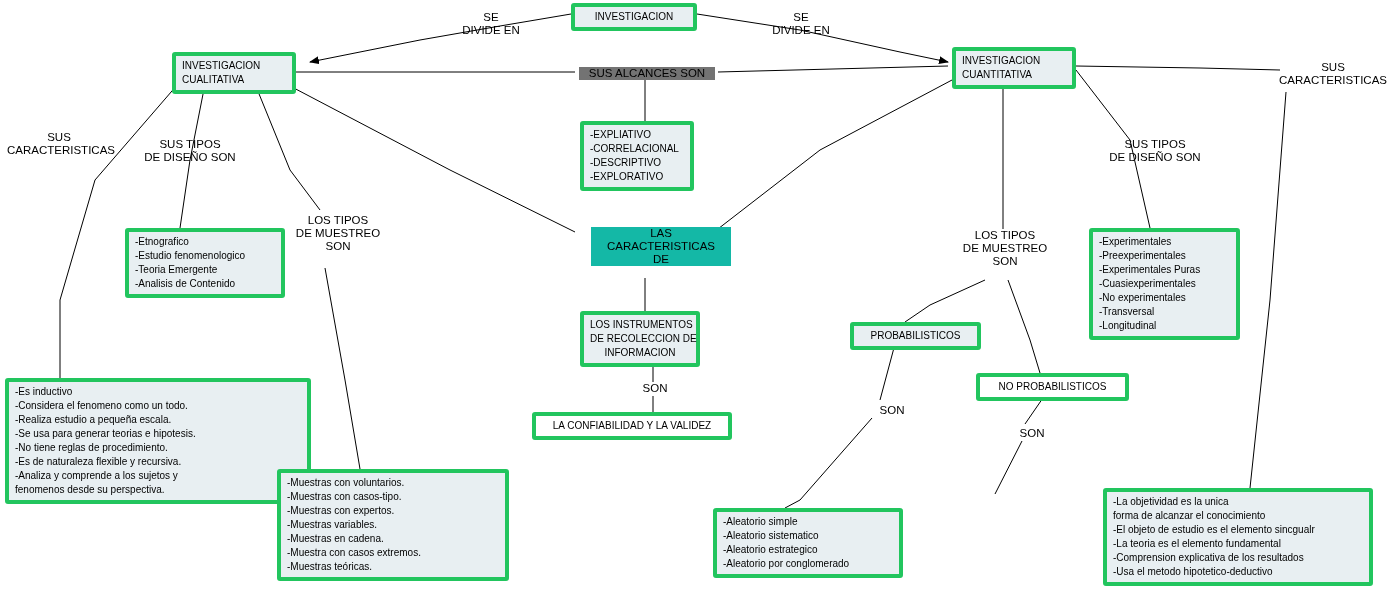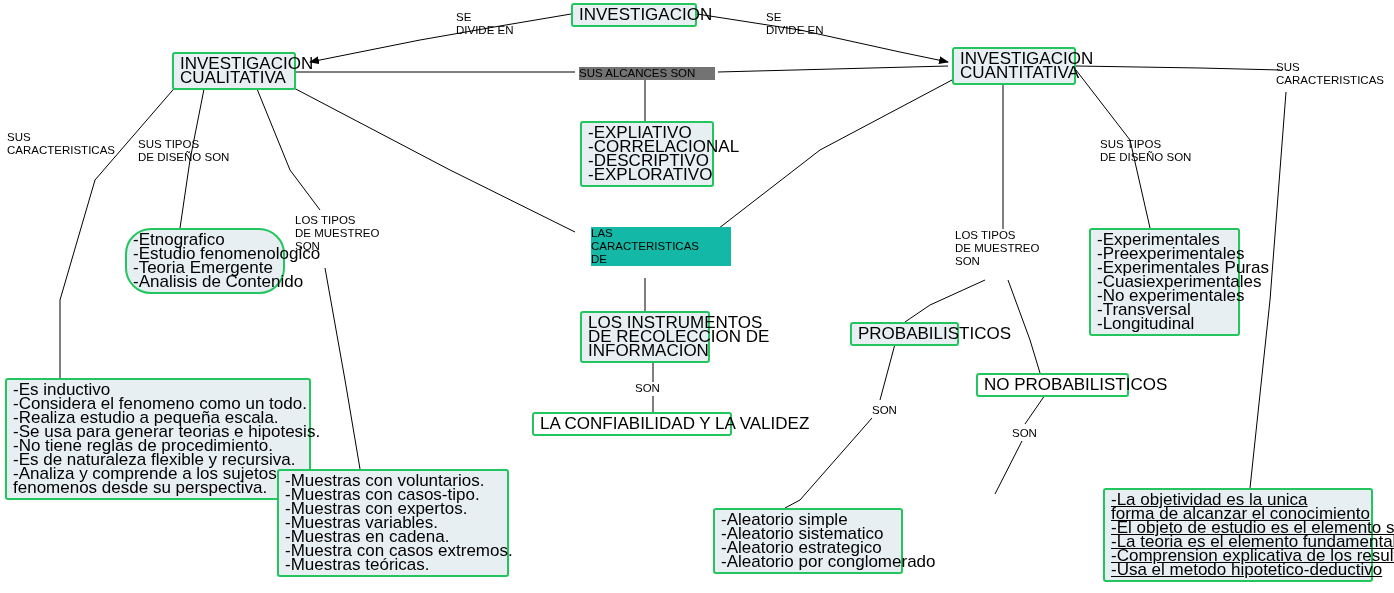--- a/index.html
+++ b/index.html
@@ -16,38 +16,38 @@
   }
   svg.edges {
     position:absolute;
     left:0; top:0;
     width:1394px; height:593px;
     pointer-events:none;
   }
   .node {
     position:absolute;
     box-sizing:border-box;
-    border:2px solid #22c55e;
+    border:4px solid #22c55e;
     background:#e8eff2;
     border-radius:3px;
-    font-size:17px;
+    font-size:10px;
     line-height:14px;
     padding:3px 6px;
     white-space:pre;
   }
   .node.center { text-align:center; }
   .node.plain { background:#ffffff; }
   .label {
     position:absolute;
     font-size:11.5px;
     line-height:13px;
     white-space:pre;
     color:#000000;
   }
-  .label.center { text-align:left; }
+  .label.center { text-align:center; }
 </style>
 </head>
 <body>
 
 <div id="canvas">
 
   <svg class="edges" viewBox="0 0 1394 593">
     <defs>
       <marker id="arrow" markerWidth="10" markerHeight="8" refX="9" refY="4" orient="auto">
         <path d="M0,0 L10,4 L0,8 z" fill="#000000"></path>
@@ -97,61 +97,61 @@
       <path d="M1076,66 L1200,68 L1280,70"></path>
       <path d="M1286,92 L1270,300 L1250,488"></path>
     </g>
   </svg>
 
   <div class="node center" style="left:571px; top:3px; width:126px;">INVESTIGACION</div>
   <div class="node" style="left:172px; top:52px; width:124px;">INVESTIGACION
 CUALITATIVA</div>
   <div class="node" style="left:952px; top:47px; width:124px;">INVESTIGACION
 CUANTITATIVA</div>
-  <div class="node" style="left:580px; top:121px; width:134px;">-EXPLIATIVO
+  <div class="node" style="left:580px; top:121px; width:114px;">-EXPLIATIVO
 -CORRELACIONAL
 -DESCRIPTIVO
 -EXPLORATIVO</div>
-  <div class="node" style="left:125px; top:228px; width:160px;border-radius:26px;">-Etnografico
+  <div class="node" style="left:125px; top:228px; width:160px;">-Etnografico
 -Estudio fenomenologico
 -Teoria Emergente
 -Analisis de Contenido</div>
   <div class="node" style="left:5px; top:378px; width:306px;">-Es inductivo
 -Considera el fenomeno como un todo.
 -Realiza estudio a pequeña escala.
 -Se usa para generar teorias e hipotesis.
 -No tiene reglas de procedimiento.
 -Es de naturaleza flexible y recursiva.
 -Analiza y comprende a los sujetos y
 fenomenos desde su perspectiva.</div>
   <div class="node" style="left:277px; top:469px; width:232px;">-Muestras con voluntarios.
 -Muestras con casos-tipo.
 -Muestras con expertos.
 -Muestras variables.
 -Muestras en cadena.
 -Muestra con casos extremos.
 -Muestras teóricas.</div>
-  <div class="node center" style="left:580px; top:311px; width:130px;">LOS INSTRUMENTOS
+  <div class="node center" style="left:580px; top:311px; width:120px;">LOS INSTRUMENTOS
 DE RECOLECCION DE
 INFORMACION</div>
   <div class="node center plain" style="left:532px; top:412px; width:200px;">LA CONFIABILIDAD Y LA VALIDEZ</div>
-  <div class="node center" style="left:850px; top:322px; width:109px;">PROBABILISTICOS</div>
+  <div class="node center" style="left:850px; top:322px; width:131px;">PROBABILISTICOS</div>
   <div class="node" style="left:713px; top:508px; width:190px;">-Aleatorio simple
 -Aleatorio sistematico
 -Aleatorio estrategico
 -Aleatorio por conglomerado</div>
   <div class="node center plain" style="left:976px; top:373px; width:153px;">NO PROBABILISTICOS</div>
   <div class="node" style="left:1089px; top:228px; width:151px;">-Experimentales
 -Preexperimentales
 -Experimentales Puras
 -Cuasiexperimentales
 -No experimentales
 -Transversal
 -Longitudinal</div>
-  <div class="node" style="left:1103px; top:488px; width:270px;text-decoration:underline;">-La objetividad es la unica
+  <div class="node" style="left:1103px; top:488px; width:270px;">-La objetividad es la unica
 forma de alcanzar el conocimiento
 -El objeto de estudio es el elemento sincgualr
 -La teoria es el elemento fundamental
 -Comprension explicativa de los resultados
 -Usa el metodo hipotetico-deductivo</div>
 
   <div class="label center" style="left:456px; top:11px; width:70px;">SE
 DIVIDE EN</div>
   <div class="label center" style="left:766px; top:11px; width:70px;">SE
 DIVIDE EN</div>

